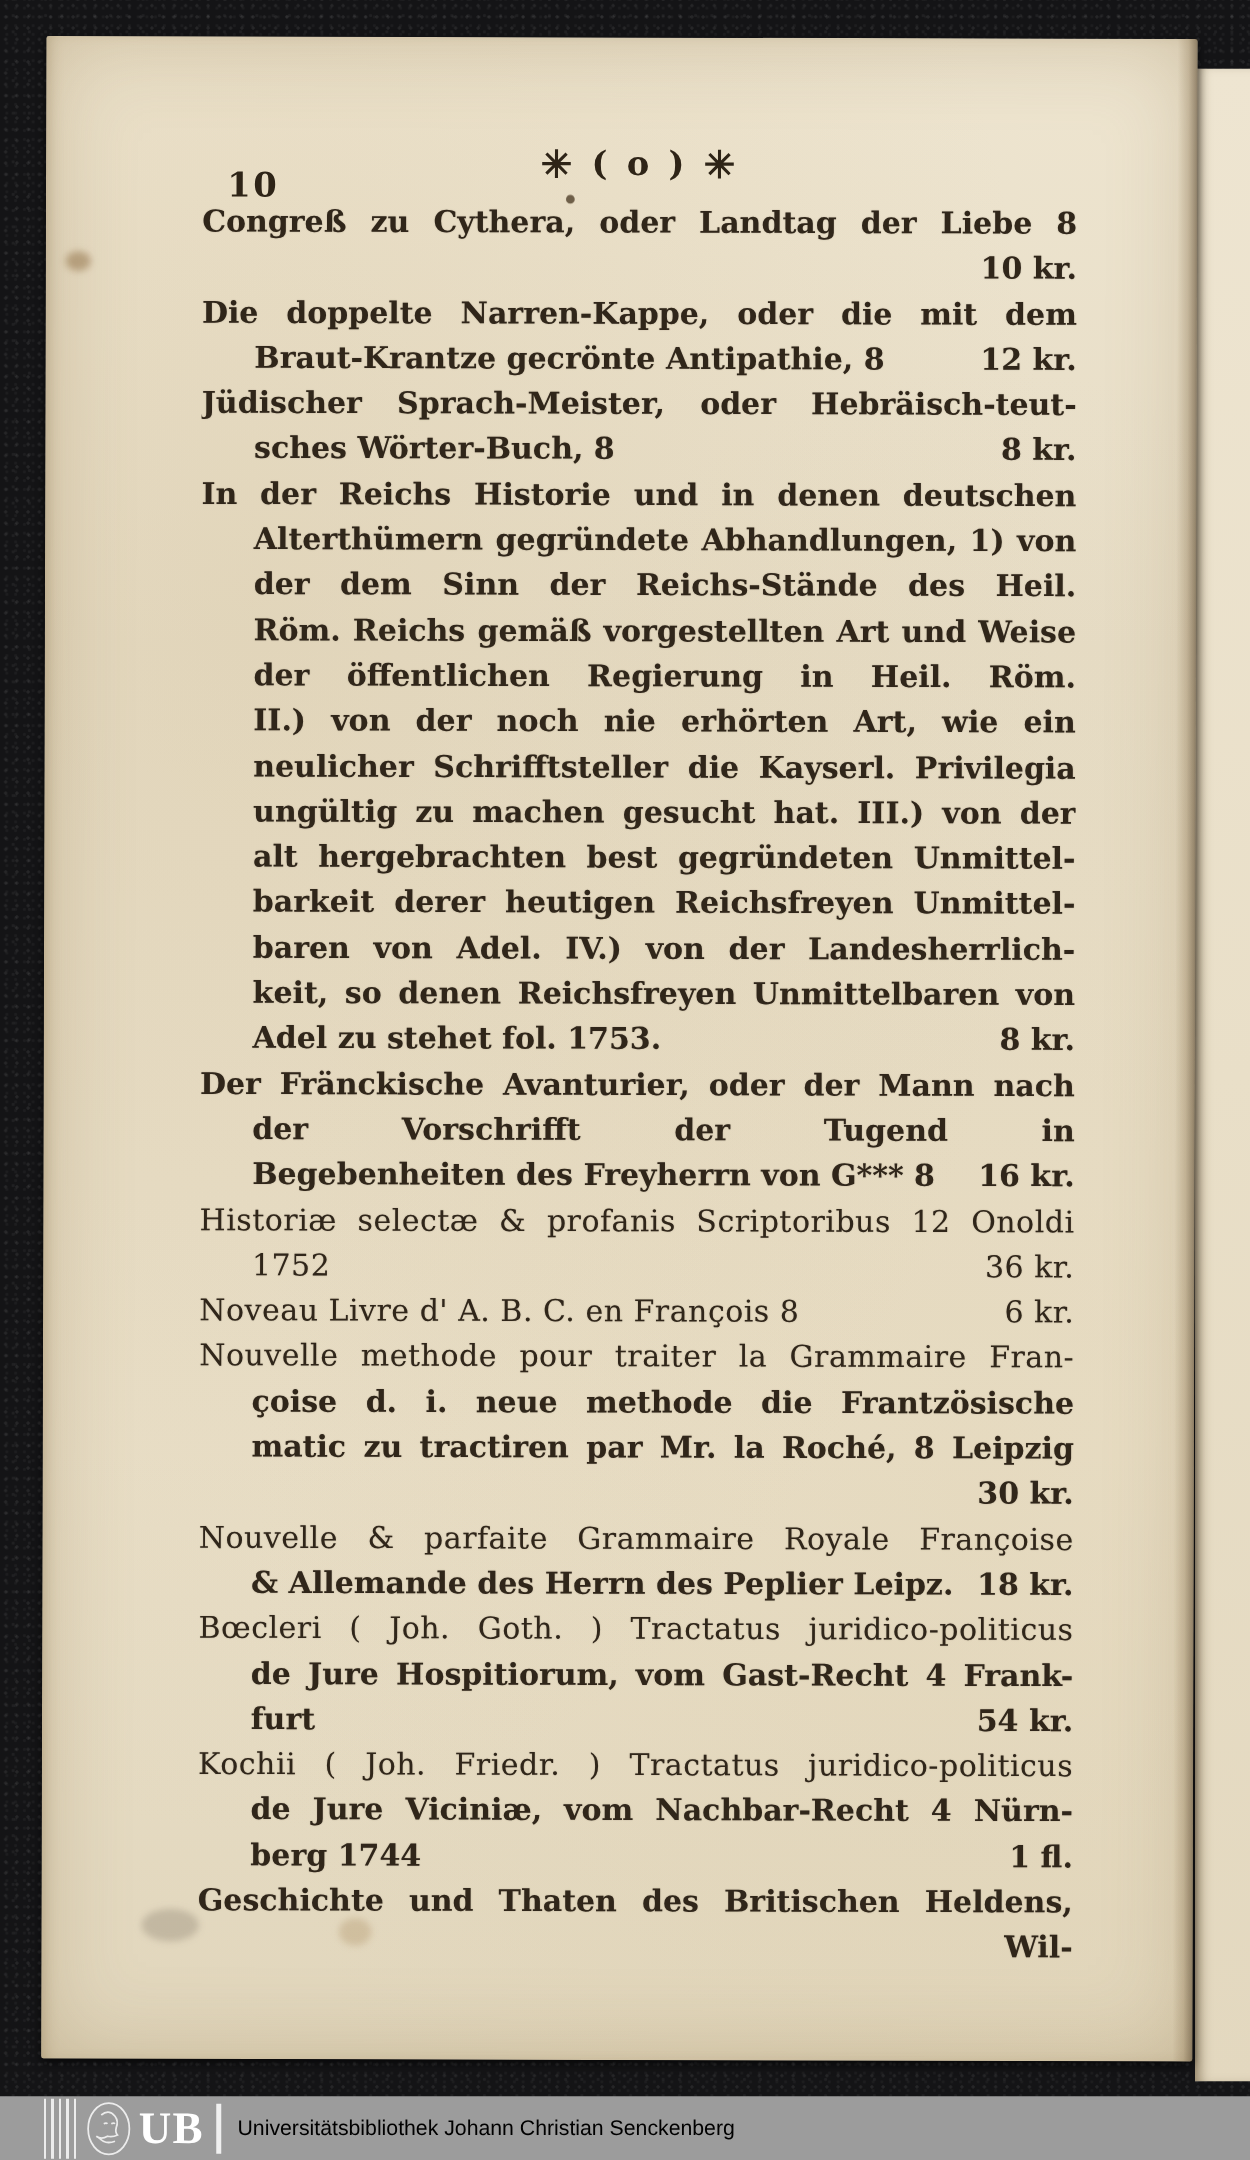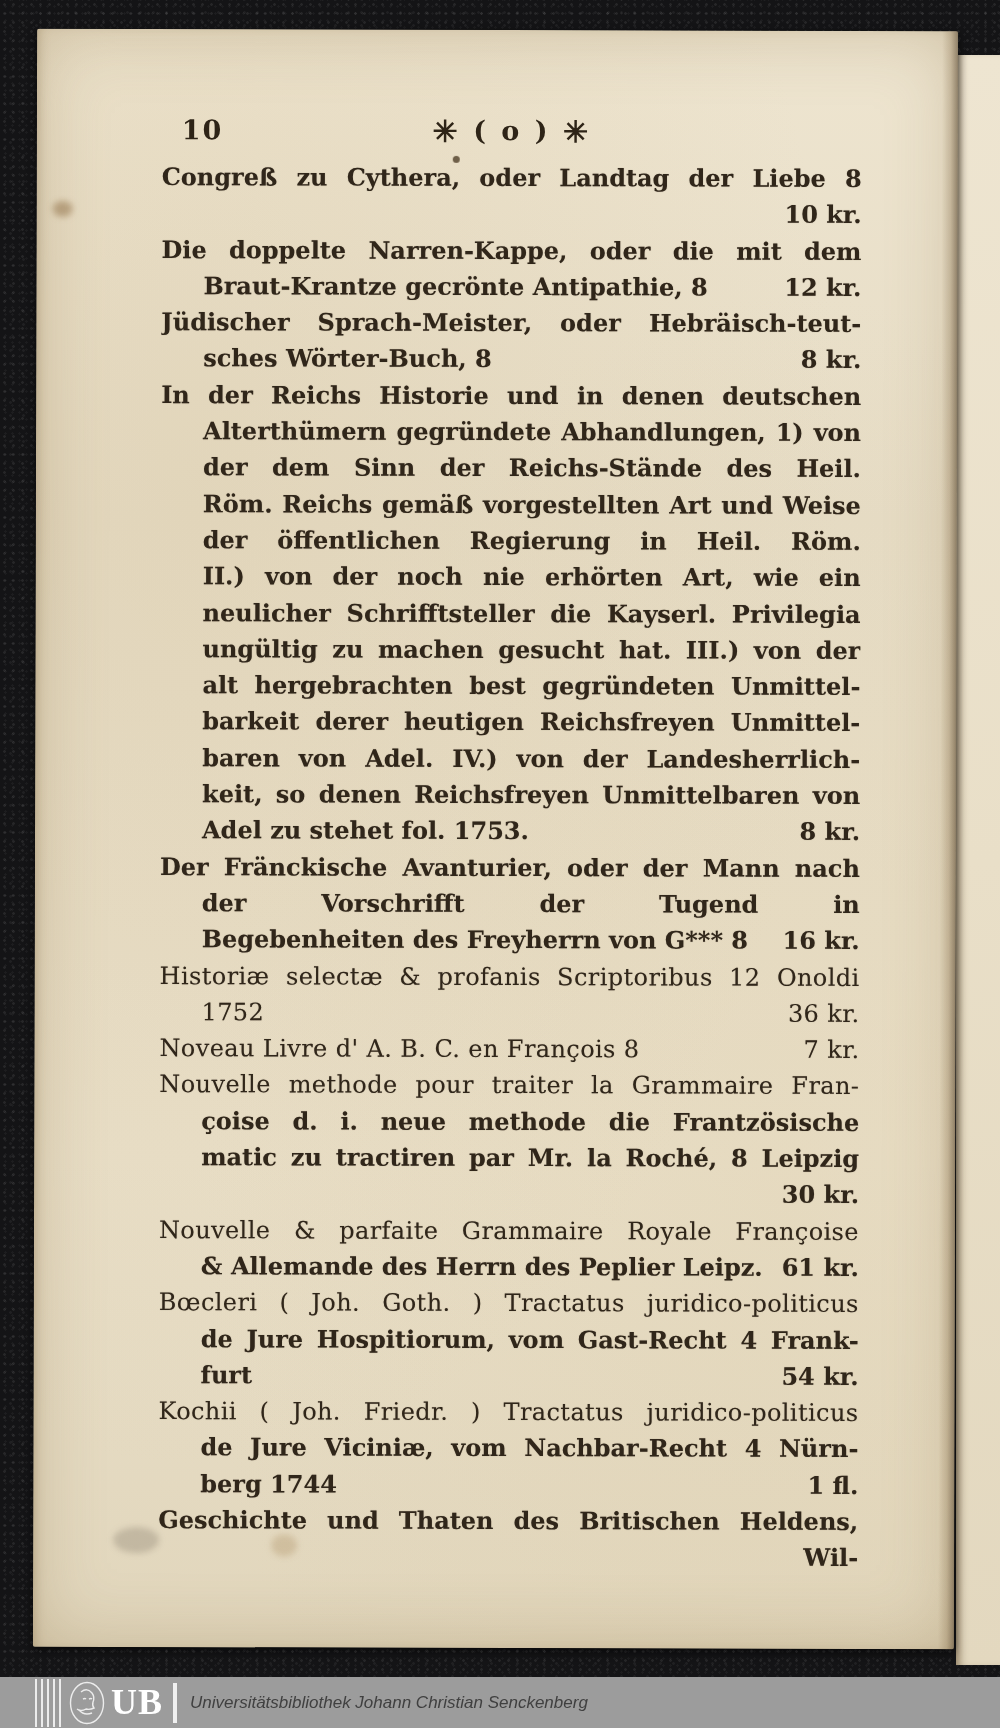--- a/index.html
+++ b/index.html
@@ -43,21 +43,21 @@
   .stain.s2{left:80px;top:1498px;width:46px;height:26px;background:rgba(110,100,85,.28);}
   .stain.s3{left:238px;top:1505px;width:26px;height:22px;background:rgba(150,115,65,.25);}
   .speck{position:absolute;left:416px;top:126px;width:7px;height:7px;border-radius:50%;
     background:rgba(70,52,30,.75);filter:blur(.5px);}
 
   
   .pagehead{
     position:absolute;left:125px;top:84px;width:700px;height:42px;
     color:#2e2417;font-family:"DejaVu Serif",serif;font-weight:bold;font-size:27px;
   }
-  .pagenum{position:absolute;left:20px;top:1px;letter-spacing:2px;}
+  .pagenum{position:absolute;left:20px;top:20px;letter-spacing:2px;}
   .ornament-row{position:absolute;left:0;top:0;width:100%;text-align:center;letter-spacing:3px;}
   .orn{font-size:30px;vertical-align:-2px;}
 
   
   .lines{
     position:absolute;left:125px;top:130px;width:700px;
     color:#30261a;font-family:"DejaVu Serif",serif;font-weight:bold;font-size:24px;
     text-shadow:0 0 1px rgba(48,38,26,.35);
   }
   .line{display:flex;justify-content:space-between;height:36.3px;line-height:36.3px;overflow:hidden;}
@@ -74,21 +74,21 @@
     font-family:"Liberation Sans",sans-serif;
     padding-left:32px;
   }
   .logo{display:flex;align-items:center;height:100%;padding-left:3px;}
   .logo-stripes{width:26px;height:48px;margin-right:4px;
     background:repeating-linear-gradient(90deg,#ececec 0 2px,rgba(0,0,0,0) 2px 6px);}
   .logo-portrait{width:44px;height:48px;}
   .logo-ub{color:#ffffff;font-family:"Liberation Serif",serif;font-weight:bold;
     font-size:36px;letter-spacing:1px;margin:0 0 2px 2px;}
   .logo-sep{width:4px;height:40px;background:#f0f0f0;margin:0 13px 0 10px;}
-  .footer-text{color:#404040;font-size:17px;line-height:21px;font-style:italic;}
+  .footer-text{color:#000000;font-size:17px;line-height:21px;}
 </style>
 </head>
 <body>
 
 <div class="stage">
 
   <div class="sliver"></div>
 
   <div class="paper">
     <div class="stain s1"></div>
@@ -178,41 +178,41 @@
         </div>
         <div class="line j roman">
           <span class="t">Historiæ selectæ &amp; profanis Scriptoribus 12 Onoldi</span>
         </div>
         <div class="line ind roman">
           <span class="t">1752</span>
           <span class="pr">36 kr.</span>
         </div>
         <div class="line roman">
           <span class="t">Noveau Livre d' A. B. C. en François 8</span>
-          <span class="pr">7 kr.</span>
+          <span class="pr">6 kr.</span>
         </div>
         <div class="line j roman">
           <span class="t">Nouvelle methode pour traiter la Grammaire Fran-</span>
         </div>
         <div class="line ind j">
           <span class="t">çoise d. i. neue methode die Frantzösische Gram-</span>
         </div>
         <div class="line ind j">
           <span class="t">matic zu tractiren par Mr. la Roché, 8 Leipzig</span>
         </div>
         <div class="line">
           <span class="t"></span>
           <span class="pr">30 kr.</span>
         </div>
         <div class="line j roman">
           <span class="t">Nouvelle &amp; parfaite Grammaire Royale Françoise</span>
         </div>
         <div class="line ind">
           <span class="t">&amp; Allemande des Herrn des Peplier Leipz.</span>
-          <span class="pr">61 kr.</span>
+          <span class="pr">18 kr.</span>
         </div>
         <div class="line j roman">
           <span class="t">Bœcleri ( Joh. Goth. ) Tractatus juridico-politicus</span>
         </div>
         <div class="line ind j">
           <span class="t">de Jure Hospitiorum, vom Gast-Recht 4 Frank-</span>
         </div>
         <div class="line ind">
           <span class="t">furt</span>
           <span class="pr">54 kr.</span>

